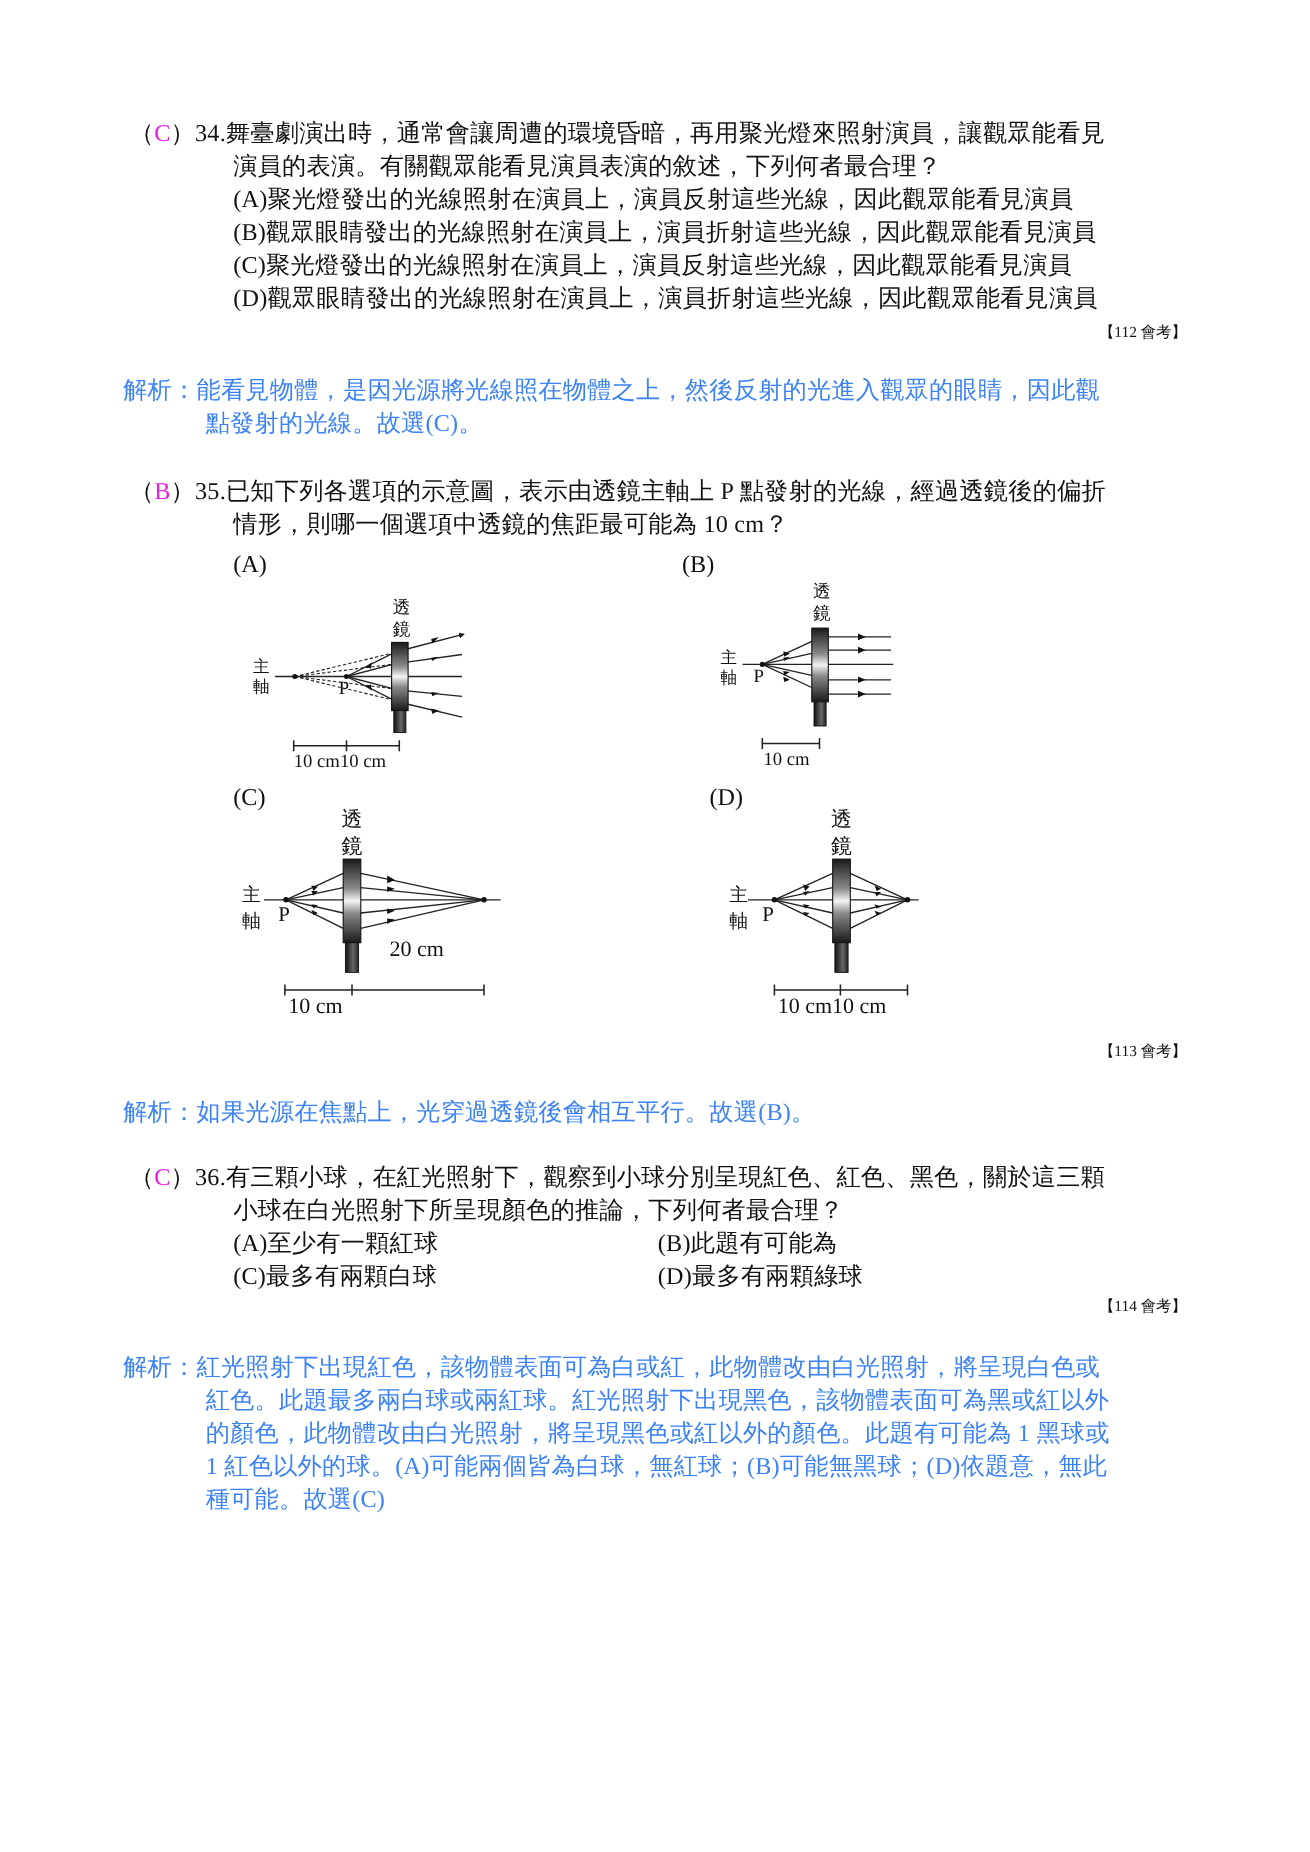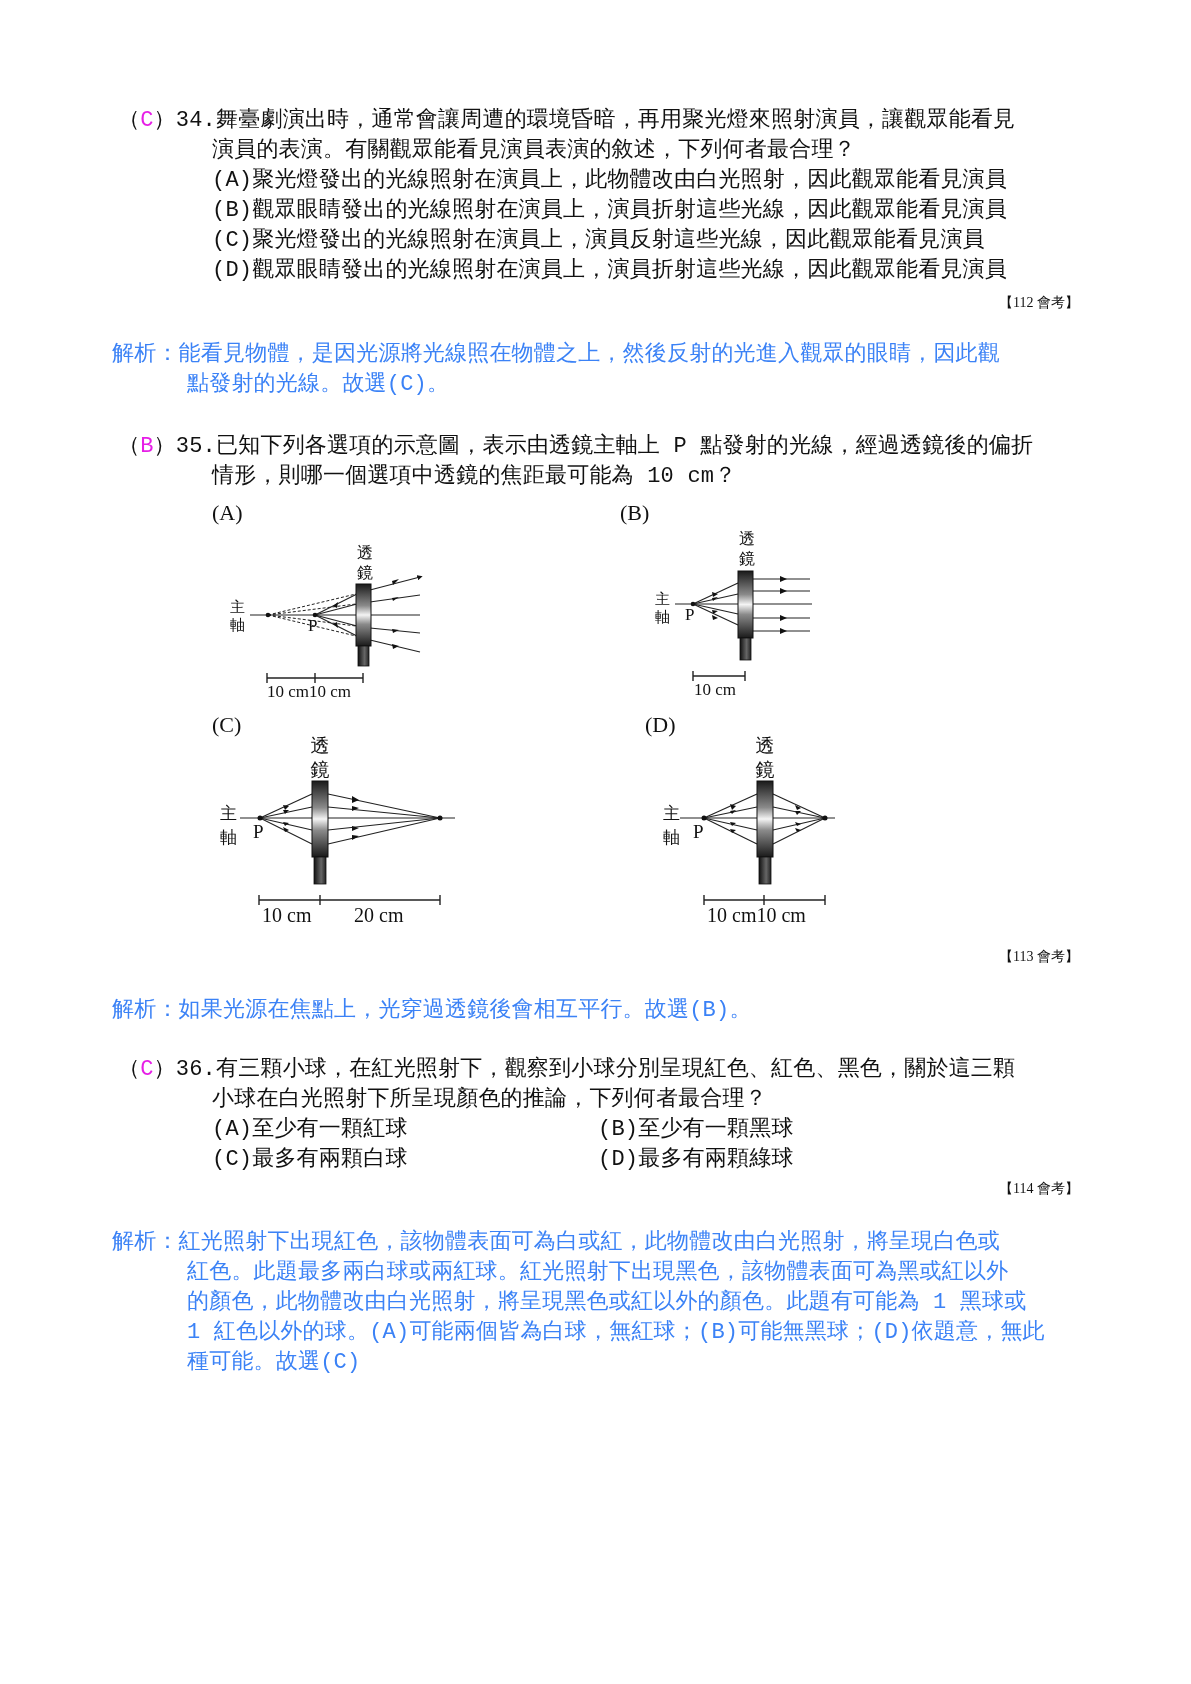--- a/index.html
+++ b/index.html
@@ -5,36 +5,35 @@
     html, body { margin: 0; padding: 0; background: #ffffff; }
     body {
       width: 1191px; height: 1684px; position: relative; overflow: hidden;
       font-family: "Liberation Serif", "DejaVu Serif", serif;
       color: #111111;
     }
     .abs { position: absolute; }
     .line {
       position: absolute; font-size: 22px; line-height: 30px; white-space: nowrap;
       letter-spacing: 0.2px;
-      font-family: Liberation Mono, monospace;
     }
     .ans { color: #e61ee6; }
     .sol { color: #3b82f6; }
     .src { position: absolute; font-size: 14px; line-height: 30px; right: 112px; white-space: nowrap; }
     .fig-label { position: absolute; font-size: 22px; line-height: 26px; }
   </style>
 </head>
 <body>
 
 <div>
   <div class="line" style="left:118px; top:106px;">
     <span>（</span><span class="ans">C</span><span>）</span><span>34.</span><span>舞臺劇演出時，通常會讓周遭的環境昏暗，再用聚光燈來照射演員，讓觀眾能看見</span>
   </div>
   <div class="line" style="left:212px; top:136px;">演員的表演。有關觀眾能看見演員表演的敘述，下列何者最合理？</div>
-  <div class="line" style="left:212px; top:166px;">(A)聚光燈發出的光線照射在演員上，此物體改由白光照射，因此觀眾能看見演員</div>
+  <div class="line" style="left:212px; top:166px;">(A)聚光燈發出的光線照射在演員上，演員反射這些光線，因此觀眾能看見演員</div>
   <div class="line" style="left:212px; top:196px;">(B)觀眾眼睛發出的光線照射在演員上，演員折射這些光線，因此觀眾能看見演員</div>
   <div class="line" style="left:212px; top:226px;text-align:right;">(C)聚光燈發出的光線照射在演員上，演員反射這些光線，因此觀眾能看見演員</div>
   <div class="line" style="left:212px; top:256px;">(D)觀眾眼睛發出的光線照射在演員上，演員折射這些光線，因此觀眾能看見演員</div>
   <div class="src" style="top:288px;">【112 會考】</div>
 
   <div class="line sol" style="left:112px; top:340px;">
     <span>解析：</span><span>能看見物體，是因光源將光線照在物體之上，然後反射的光進入觀眾的眼睛，因此觀</span>
   </div>
   <div class="line sol" style="left:187px; top:370px;">點發射的光線。故選(C)。</div>
 </div>
@@ -223,21 +222,21 @@
 
   <div class="abs" style="left:309px; top:734px; font-size:19px; line-height:24px; width:22px; text-align:center;">
       <div>透鏡</div>
     </div>
   <div class="abs" style="left:220px; top:802px; font-size:17px; line-height:24px; width:18px;">
       <div>主</div>
       <div>軸</div>
     </div>
   <div class="abs" style="left:253px; top:821px; font-size:19px;">P</div>
   <div class="abs" style="left:262px; top:904px; font-size:20px; white-space:nowrap;">10 cm</div>
-  <div class="abs" style="left:354px; top:904px; font-size:20px; white-space:nowrap;">20 cm</div>
+  <div class="abs" style="left:354px; top:852px; font-size:20px; white-space:nowrap;">20 cm</div>
 
   <div class="abs" style="left:754px; top:734px; font-size:19px; line-height:24px; width:22px; text-align:center;">
       <div>透鏡</div>
     </div>
   <div class="abs" style="left:663px; top:802px; font-size:17px; line-height:24px; width:18px;">
       <div>主</div>
       <div>軸</div>
     </div>
   <div class="abs" style="left:693px; top:821px; font-size:19px;">P</div>
   <div class="abs" style="left:707px; top:904px; font-size:20px; white-space:nowrap;"><span>10 cm</span><span>10 cm</span></div>
@@ -248,21 +247,21 @@
     <span>解析：</span><span>如果光源在焦點上，光穿過透鏡後會相互平行。故選(B)。</span>
   </div>
 </div>
 
 <div>
   <div class="line" style="left:118px; top:1055px;">
     <span>（</span><span class="ans">C</span><span>）</span><span>36.</span><span>有三顆小球，在紅光照射下，觀察到小球分別呈現紅色、紅色、黑色，關於這三顆</span>
   </div>
   <div class="line" style="left:212px; top:1085px;">小球在白光照射下所呈現顏色的推論，下列何者最合理？</div>
   <div class="line" style="left:212px; top:1115px;">(A)至少有一顆紅球</div>
-  <div class="line" style="left:598px; top:1115px;">(B)至少有一顆黑球</div>
+  <div class="line" style="left:598px; top:1115px;">(B)此題有可能為</div>
   <div class="line" style="left:212px; top:1145px;">(C)最多有兩顆白球</div>
   <div class="line" style="left:598px; top:1145px;">(D)最多有兩顆綠球</div>
   <div class="src" style="top:1174px;">【114 會考】</div>
 
   <div class="line sol" style="left:112px; top:1228px;">
     <span>解析：</span><span>紅光照射下出現紅色，該物體表面可為白或紅，此物體改由白光照射，將呈現白色或</span>
   </div>
   <div class="line sol" style="left:187px; top:1258px;">紅色。此題最多兩白球或兩紅球。紅光照射下出現黑色，該物體表面可為黑或紅以外</div>
   <div class="line sol" style="left:187px; top:1288px;">的顏色，此物體改由白光照射，將呈現黑色或紅以外的顏色。此題有可能為 1 黑球或</div>
   <div class="line sol" style="left:187px; top:1318px;">1  紅色以外的球。(A)可能兩個皆為白球，無紅球；(B)可能無黑球；(D)依題意，無此</div>

